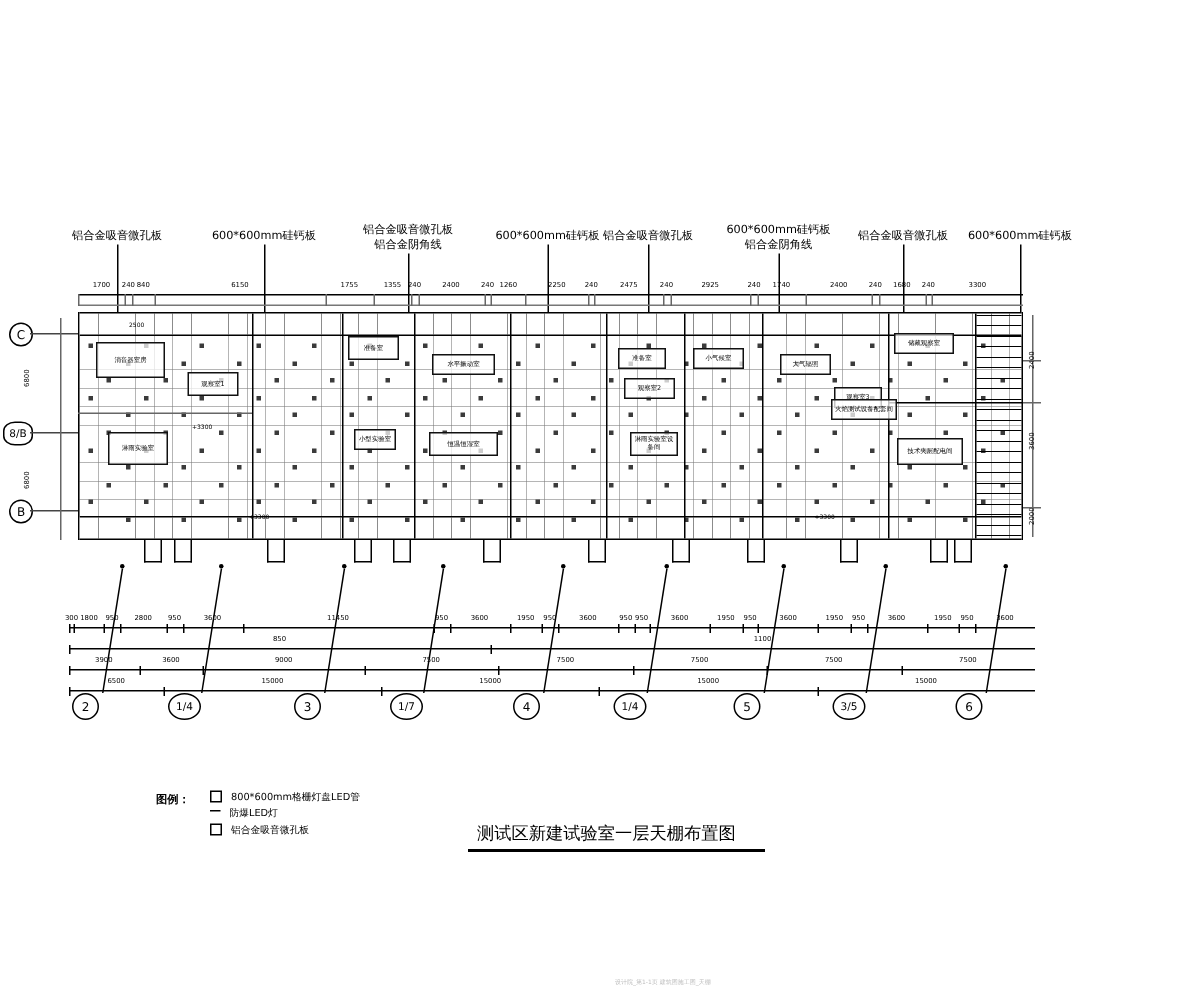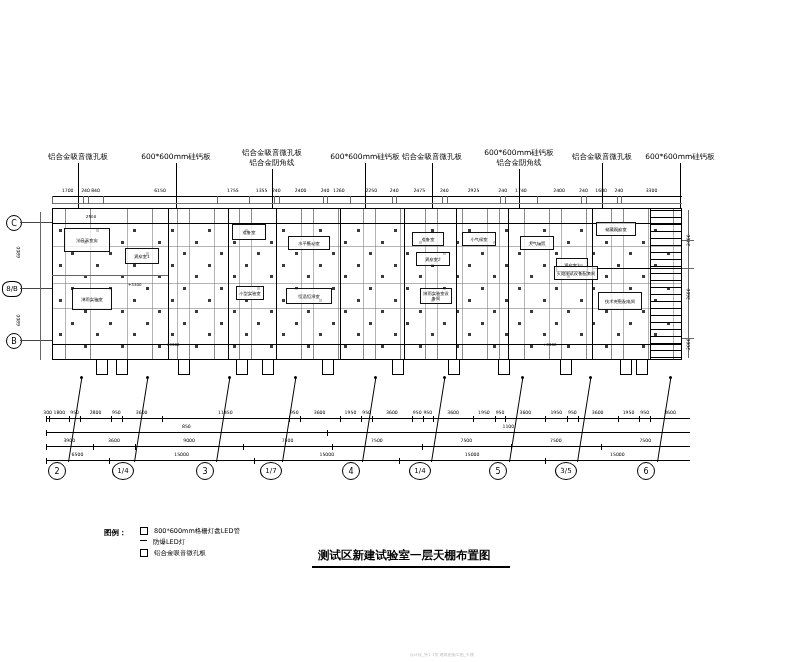--- a/index.html
+++ b/index.html
@@ -43,21 +43,21 @@
   }
   .room span{font-size:4.3px;line-height:5px;text-align:center;}
   .dot{position:absolute;width:3px;height:3px;background:#3b3b3b;}
   .circ{
     position:absolute;border:1px solid #000;border-radius:50%;
     display:flex;align-items:center;justify-content:center;
     font-size:8px;background:#fff;
   }
   .leader{position:absolute;background:#000;width:1px;transform-origin:top center;}
   .title-main{
-    position:absolute;font-size:11.5px;font-weight:bold;white-space:nowrap;
+    position:absolute;font-size:11.5px;font-weight:normal;white-space:nowrap;
   }
   .legend-sq{display:inline-block;width:6px;height:6px;border:1px solid #000;background:#fff;vertical-align:middle;margin-right:6px;}
   .legend-ln{display:inline-block;width:7px;height:0;border-top:1px solid #000;vertical-align:middle;margin-right:6px;position:relative;top:-2px;}
   .legend-row{font-size:6.5px;line-height:11px;white-space:nowrap;}
   .bot-line{position:absolute;height:1px;background:#000;}
   .watermark{position:absolute;left:410px;top:652px;font-size:4px;color:#bdbdbd;white-space:nowrap;}
 </style>
 </head>
 <body>
 

